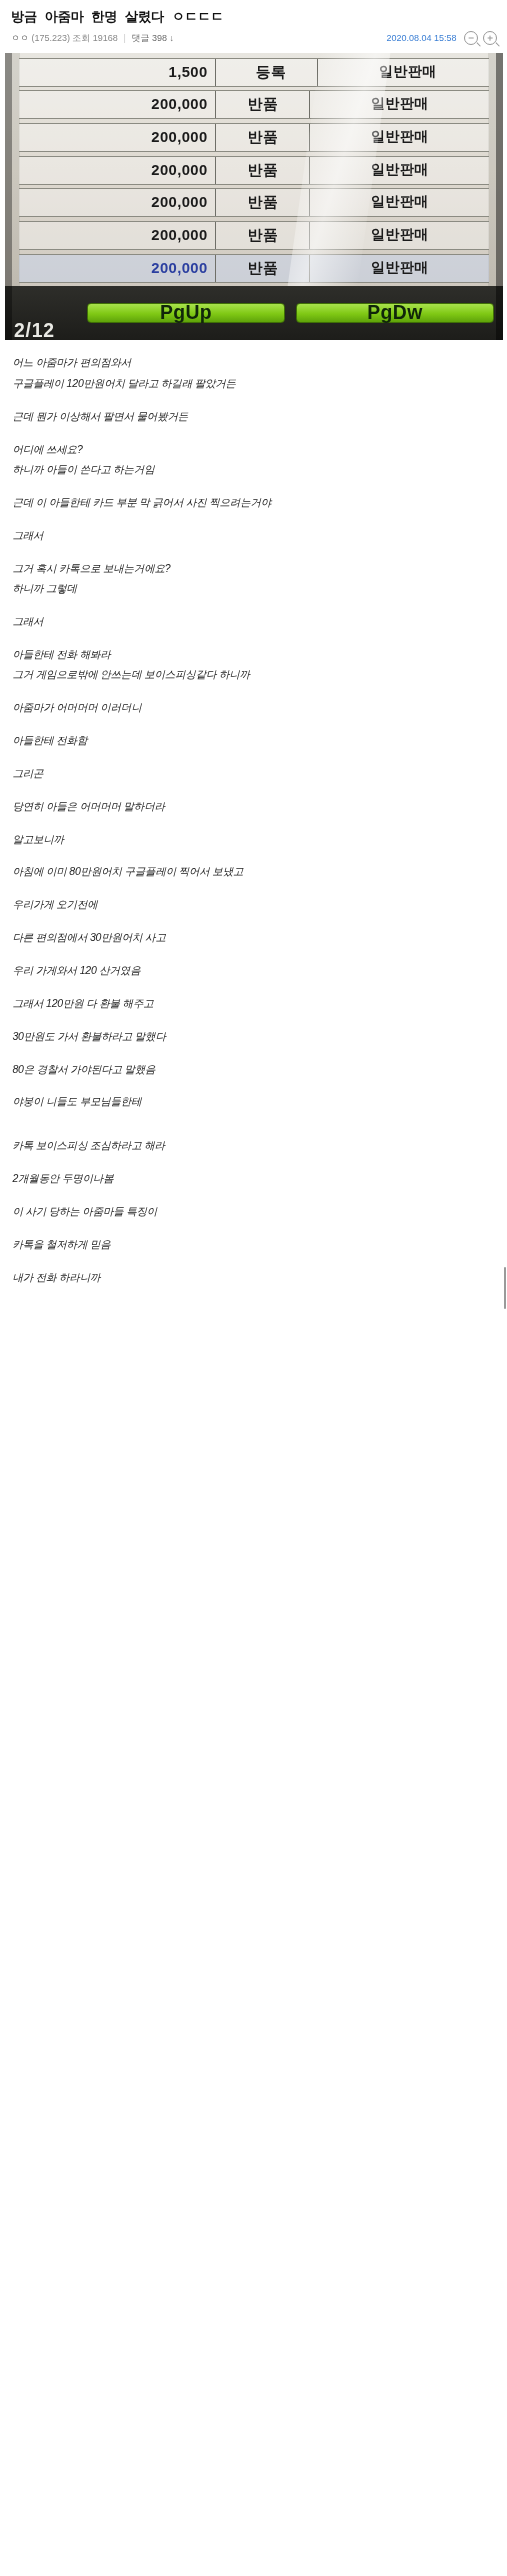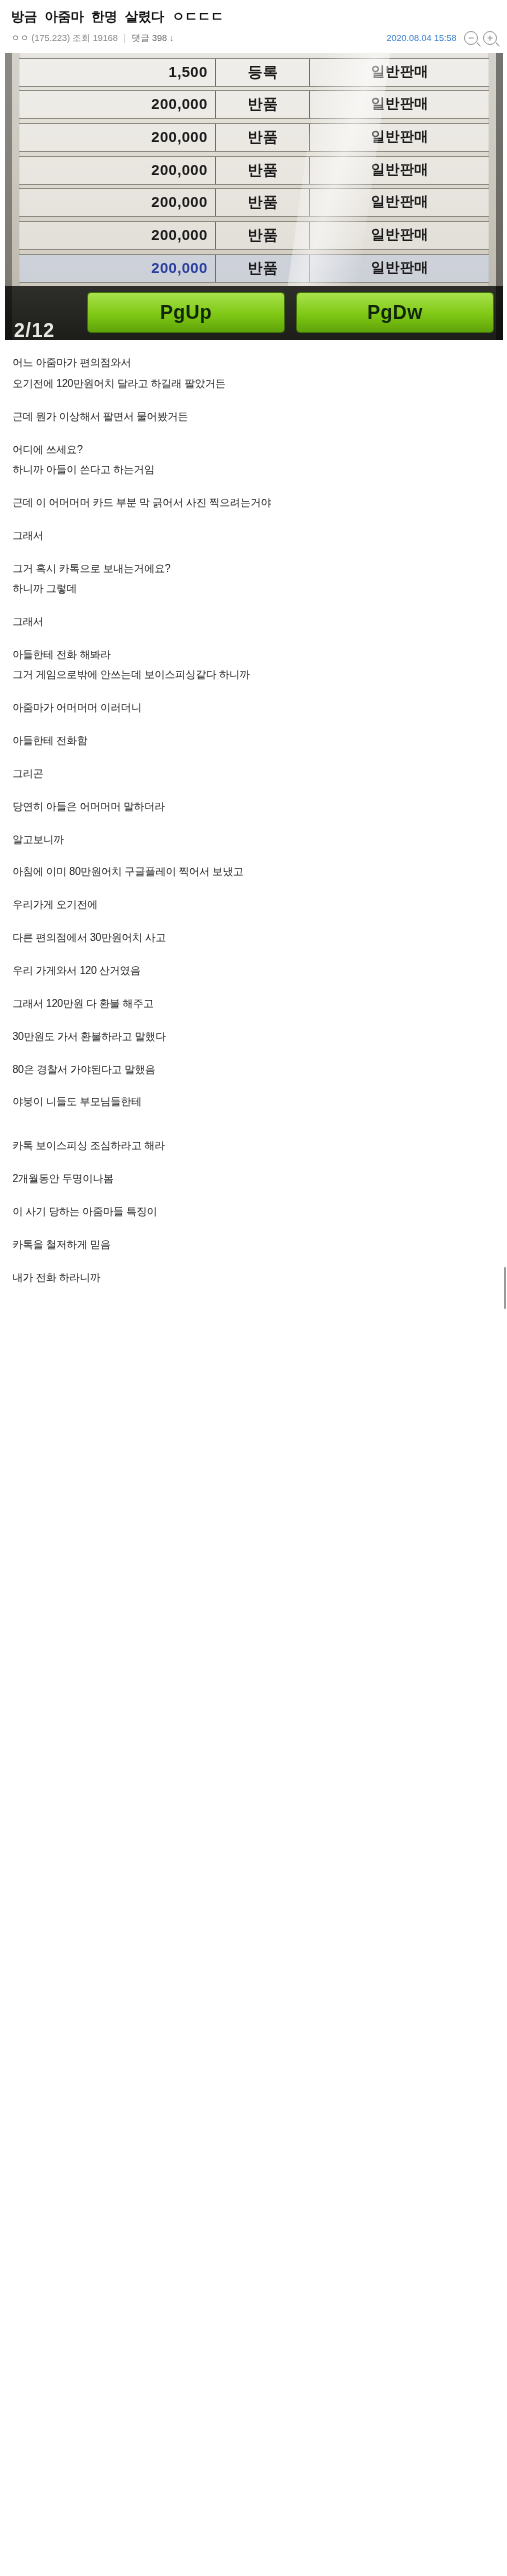--- a/index.html
+++ b/index.html
@@ -191,21 +191,21 @@
   .page-ind {
     color: #e9e9e4;
     font-size: 19.4px;
     font-weight: bold;
     letter-spacing: 0.8px;
     min-width: 62px;
     margin-top: 36px;
   }
   .key {
     flex: 1 1 0;
-    height: 41px;
+    height: 20px;
     border-radius: 3.9px;
     background: linear-gradient(180deg,#a8e24c 0%, #7fc814 55%, #5fa30a 100%);
     border: 0.8px solid #3f6f06;
     color: #10260a;
     font-size: 19.4px;
     font-weight: bold;
     display: flex;
     align-items: center;
     justify-content: center;
     letter-spacing: 0.4px;
@@ -219,21 +219,21 @@
   .photo-edge-r { right: 0; background: rgba(0,0,0,0.45); }
 
   
   .post-body {
     padding: 12.4px 12.4px 31px 12.4px;
     font-size: 10.5px;
     line-height: 1.95;
     color: #222222;
     letter-spacing: -0.2px;
   }
-  .para { margin: 0 0 12.4px 0; }
+  .para { margin: 0 0 12.4px 0; font-style: italic; }
   .para p { margin: 0; }
   .spacer-lg { height: 11px; }
 
   
   .scroll-hint {
     position: absolute;
     right: 1.6px;
     bottom: 22px;
     width: 2.3px;
     height: 42px;
@@ -276,21 +276,21 @@
       </div>
     </div>
   </div>
 
   <div class="photo-wrap">
     <div class="photo">
       <div class="receipt">
         <div class="rcol-shade" style="left:0;"></div>
         <div class="rcol-shade" style="right:0;"></div>
 
-        <div class="rrow" style="top:4.7px;">
+        <div class="rrow" style="top:4.7px;gap:8px;">
           <div class="rcell amount">1,500</div>
           <div class="rcell kind">등록</div>
           <div class="rcell type">일반판매</div>
         </div>
         <div class="rrow" style="top:37px;">
           <div class="rcell amount">200,000</div>
           <div class="rcell kind">반품</div>
           <div class="rcell type">일반판매</div>
         </div>
         <div class="rrow" style="top:70px;">
@@ -329,31 +329,31 @@
       </div>
 
       <div class="photo-edge-l"></div>
       <div class="photo-edge-r"></div>
     </div>
   </div>
 
   <div class="post-body">
     <div class="para">
       <p>어느 아줌마가 편의점와서</p>
-      <p>오기전에 120만원어치 달라고 하길래 팔았거든</p>
+      <p>구글플레이 120만원어치 달라고 하길래 팔았거든</p>
     </div>
     <div class="para">
       <p>근데 뭔가 이상해서 팔면서 물어봤거든</p>
     </div>
     <div class="para">
       <p>어디에 쓰세요?</p>
       <p>하니까 아들이 쓴다고 하는거임</p>
     </div>
     <div class="para">
-      <p>근데 이 어머머머 카드 부분 막 긁어서 사진 찍으려는거야</p>
+      <p>근데 이 아들한테 카드 부분 막 긁어서 사진 찍으려는거야</p>
     </div>
     <div class="para">
       <p>그래서</p>
     </div>
     <div class="para">
       <p>그거 혹시 카톡으로 보내는거에요?</p>
       <p>하니까 그렇데</p>
     </div>
     <div class="para">
       <p>그래서</p>

